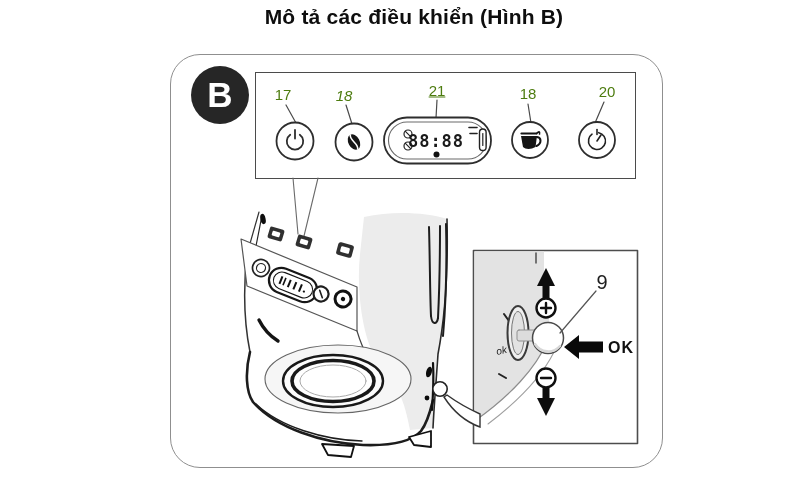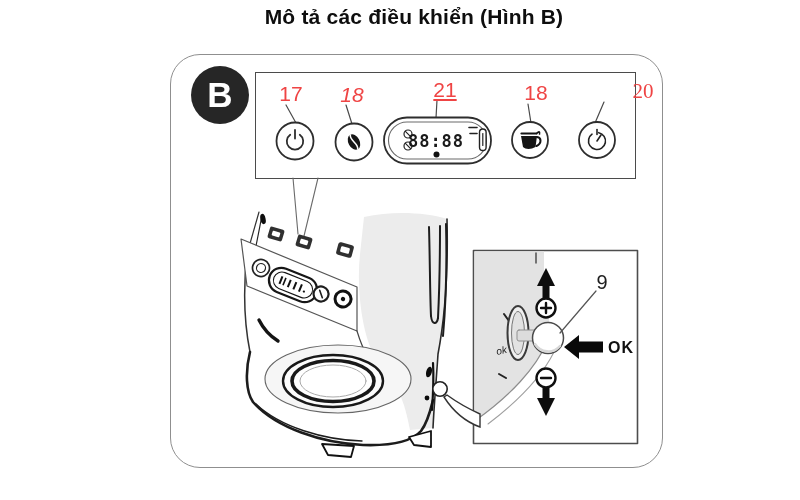--- a/index.html
+++ b/index.html
@@ -6,21 +6,21 @@
   .canvas{position:relative;width:800px;height:500px;background:#ffffff;overflow:hidden;
           font-family:"Liberation Sans",sans-serif;}
   .abs{position:absolute;}
   .title{left:0;right:0;top:5px;text-align:center;font-size:21px;font-weight:700;color:#0e0e0e;
          transform:translateX(14px);letter-spacing:.2px;}
   .outer-frame{left:170px;top:54px;width:491px;height:412px;border:1.6px solid #8f8f8f;
                border-radius:30px;background:#fff;}
   .badge-b{left:191px;top:66px;width:58px;height:58px;border-radius:50%;background:#262626;
            color:#fff;font-size:35px;font-weight:700;text-align:center;line-height:57px;}
   .strip{left:255px;top:72px;width:379px;height:105px;border:1.5px solid #4b4b4b;background:#fff;}
-  .num{font-size:21px;color:#ef4444;transform:translate(-50%,-50%);white-space:nowrap;margin-left:8px;}
+  .num{font-size:15px;color:#4d7c0f;transform:translate(-50%,-50%);white-space:nowrap;}
   .num9{font-size:20px;color:#1d1d1d;transform:translate(-50%,-50%);}
   .ok-label{font-size:16px;font-weight:600;color:#101010;transform:translate(0,-50%);letter-spacing:1px;}
   .art{left:0;top:0;}
   svg text{font-family:"Liberation Sans",sans-serif;}
   .seg{font-family:"DejaVu Sans Mono",monospace;font-weight:700;}
 </style>
 </head>
 <body>
 
 <div class="canvas">
@@ -217,17 +217,17 @@
     <path d="M447,395 C458,403 469,409 480,414 L480,427 C466,422 453,411 444,397 Z" fill="#ffffff" stroke="#333" stroke-width="1.4"></path>
   </svg>
 
   <div class="abs title">Mô tả các điều khiển (Hình B)</div>
   <div class="abs badge-b">B</div>
 
   <div class="abs num" style="left:283px;top:94px;">17</div>
   <div class="abs num" style="left:344px;top:95px;font-style:italic;">18</div>
   <div class="abs num" style="left:437px;top:90px;text-decoration:underline;">21</div>
   <div class="abs num" style="left:528px;top:93px;">18</div>
-  <div class="abs num" style="left:635px;top:91px;font-family:Liberation Serif, serif;">20</div>
+  <div class="abs num" style="left:607px;top:91px;">20</div>
 
   <div class="abs num9" style="left:602px;top:282px;">9</div>
   <div class="abs ok-label" style="left:608px;top:348px;">OK</div>
 </div>
 
 </body></html>

